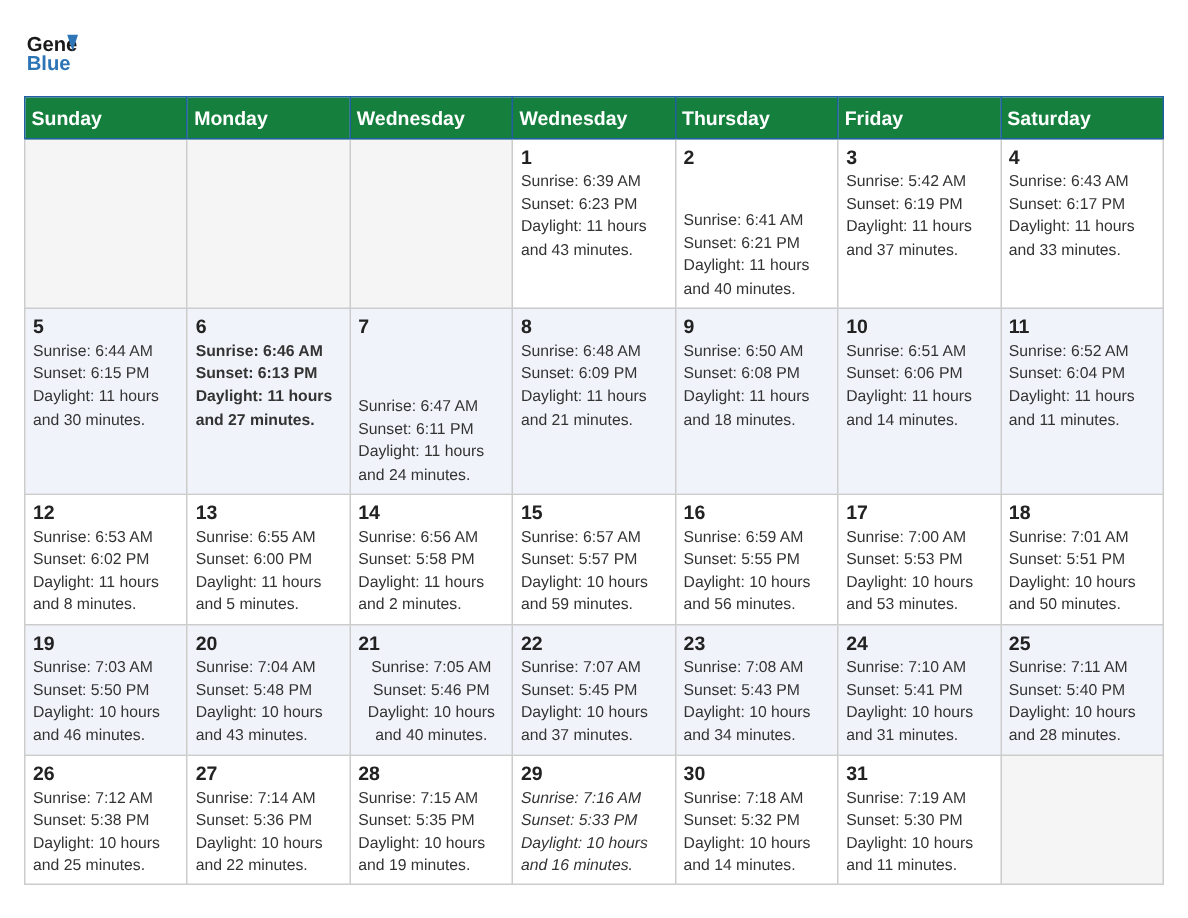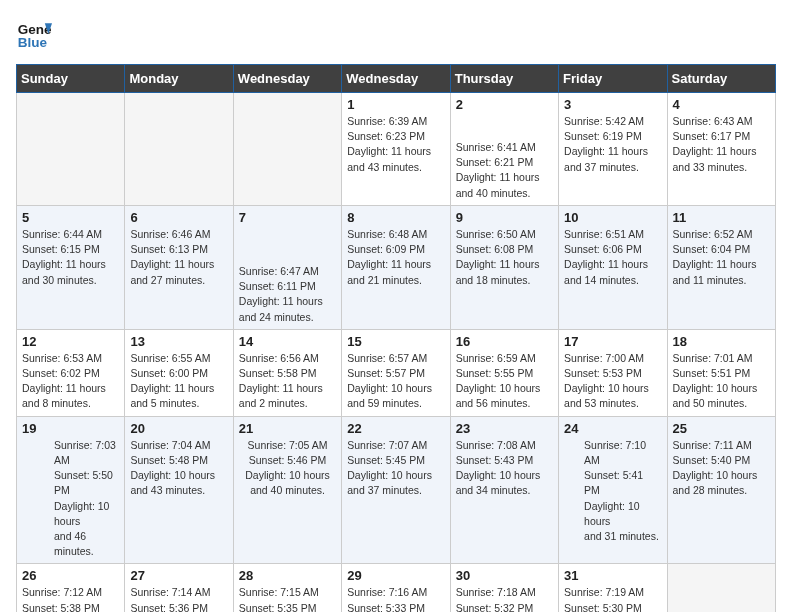--- a/index.html
+++ b/index.html
@@ -36,21 +36,21 @@
     .location {
       font-size: 16px;
       color: #444;
     }
     .calendar {
       width: 100%;
       border-collapse: collapse;
       border: 1px solid #ccc;
     }
     .calendar th {
-      background-color: #404040;
+      background-color: #15803d;
       color: #fff;
       font-size: 13px;
       font-weight: bold;
       padding: 6px 4px;
       text-align: left;
       border: 1px solid #2060a0;
     }
     .calendar td {
       width: 108px;
       vertical-align: top;
@@ -149,21 +149,21 @@
       <tr class="week-row alt">
         <td>
           <div class="day-num">5</div>
           <div class="day-info" style="white-space: pre-line;">Sunrise: 6:44 AM
 Sunset: 6:15 PM
 Daylight: 11 hours
 and 30 minutes.</div>
         </td>
         <td>
           <div class="day-num">6</div>
-          <div class="day-info" style="white-space: pre-line;">Sunrise: 6:46 AM
+          <div class="day-info" style="white-space: pre-line; font-weight: bold;">Sunrise: 6:46 AM
 Sunset: 6:13 PM
 Daylight: 11 hours
 and 27 minutes.</div>
         </td>
         <td>
           <div class="day-num">7</div>
           <div class="day-info" style="white-space: pre-line; margin-top: 39px;">Sunrise: 6:47 AM
 Sunset: 6:11 PM
 Daylight: 11 hours
 and 24 minutes.</div>
@@ -244,21 +244,21 @@
           <div class="day-num">18</div>
           <div class="day-info" style="white-space: pre-line;">Sunrise: 7:01 AM
 Sunset: 5:51 PM
 Daylight: 10 hours
 and 50 minutes.</div>
         </td>
       </tr>
       <tr class="week-row alt">
         <td>
           <div class="day-num">19</div>
-          <div class="day-info" style="white-space: pre-line; margin-left: 32px;">Sunrise: 7:03 AM
+          <div class="day-info" style="white-space: pre-line;">Sunrise: 7:03 AM
 Sunset: 5:50 PM
 Daylight: 10 hours
 and 46 minutes.</div>
         </td>
         <td>
           <div class="day-num">20</div>
           <div class="day-info" style="white-space: pre-line;">Sunrise: 7:04 AM
 Sunset: 5:48 PM
 Daylight: 10 hours
 and 43 minutes.</div>
@@ -279,21 +279,21 @@
         </td>
         <td>
           <div class="day-num">23</div>
           <div class="day-info" style="white-space: pre-line;">Sunrise: 7:08 AM
 Sunset: 5:43 PM
 Daylight: 10 hours
 and 34 minutes.</div>
         </td>
         <td>
           <div class="day-num">24</div>
-          <div class="day-info" style="white-space: pre-line; margin-left: 20px;">Sunrise: 7:10 AM
+          <div class="day-info" style="white-space: pre-line;">Sunrise: 7:10 AM
 Sunset: 5:41 PM
 Daylight: 10 hours
 and 31 minutes.</div>
         </td>
         <td>
           <div class="day-num">25</div>
           <div class="day-info" style="white-space: pre-line;">Sunrise: 7:11 AM
 Sunset: 5:40 PM
 Daylight: 10 hours
 and 28 minutes.</div>
@@ -316,21 +316,21 @@
         </td>
         <td>
           <div class="day-num">28</div>
           <div class="day-info" style="white-space: pre-line;">Sunrise: 7:15 AM
 Sunset: 5:35 PM
 Daylight: 10 hours
 and 19 minutes.</div>
         </td>
         <td>
           <div class="day-num">29</div>
-          <div class="day-info" style="white-space: pre-line;">Sunrise: 7:16 AM
+          <div class="day-info" style="white-space: pre-line; font-style: italic;">Sunrise: 7:16 AM
 Sunset: 5:33 PM
 Daylight: 10 hours
 and 16 minutes.</div>
         </td>
         <td>
           <div class="day-num">30</div>
           <div class="day-info" style="white-space: pre-line;">Sunrise: 7:18 AM
 Sunset: 5:32 PM
 Daylight: 10 hours
 and 14 minutes.</div>

